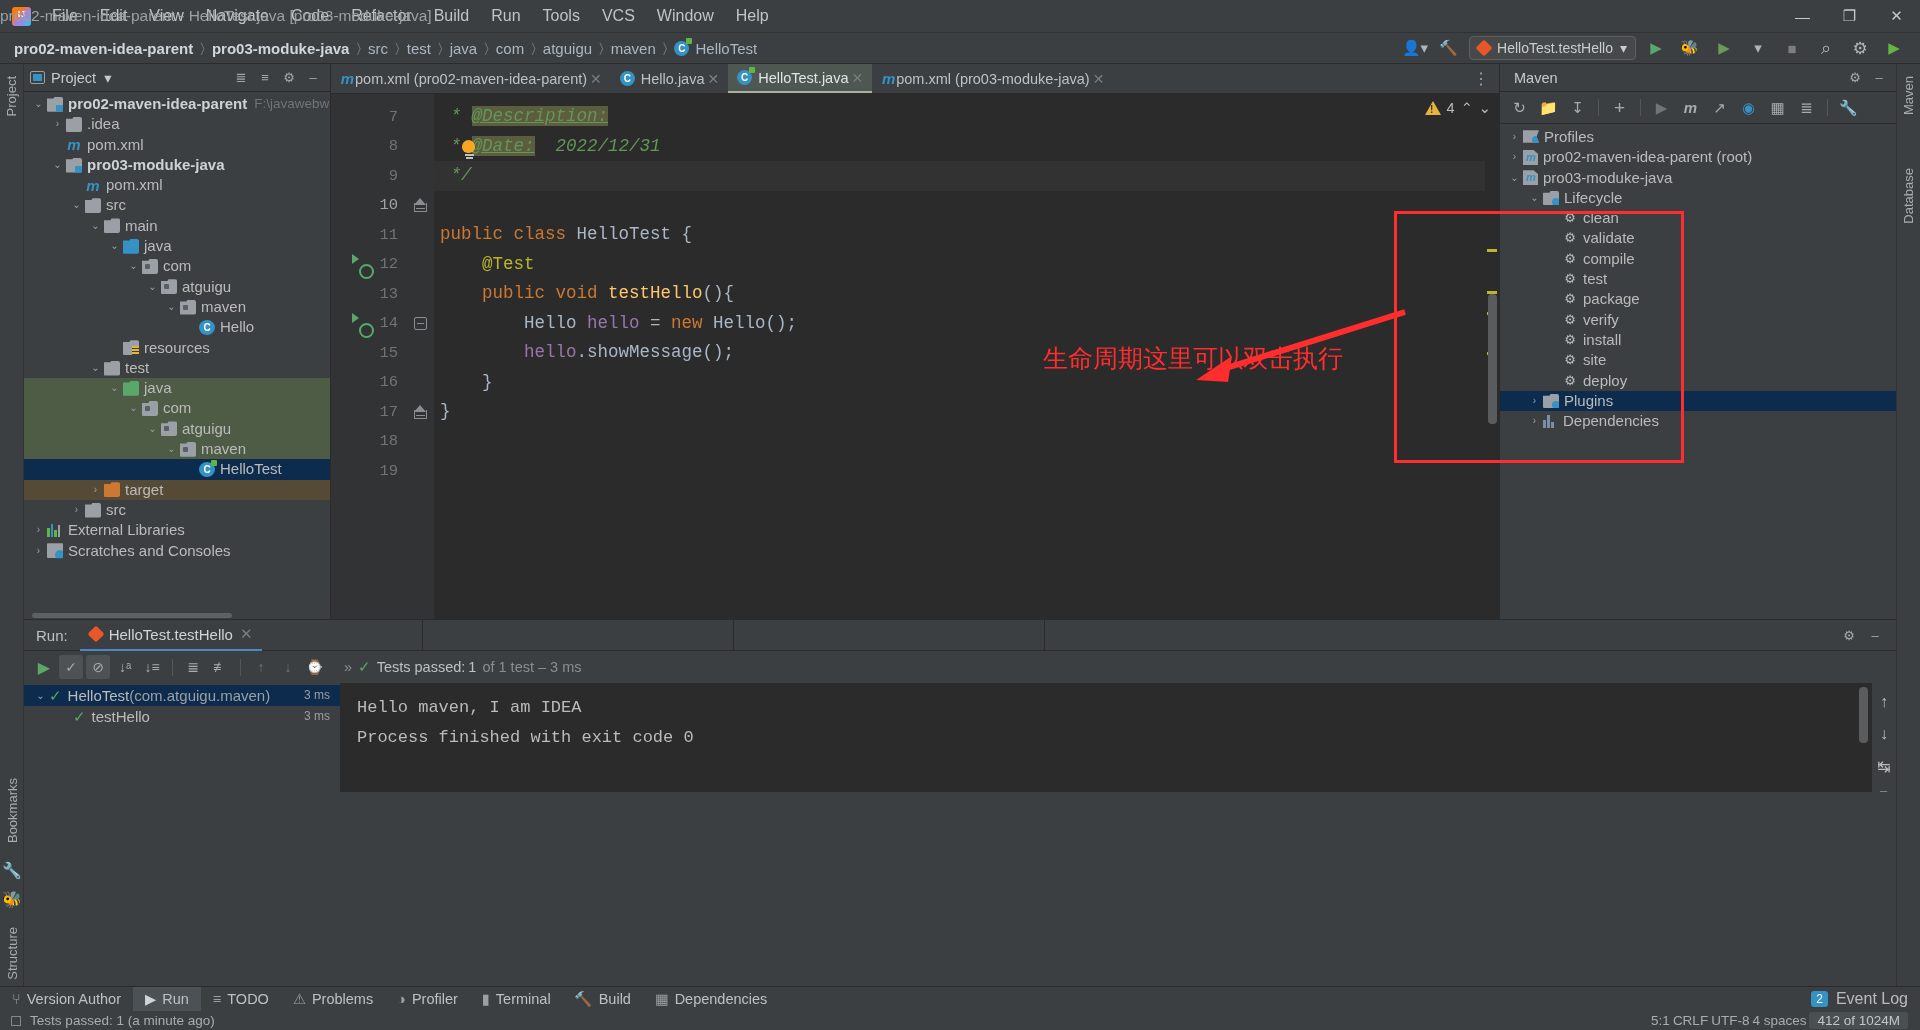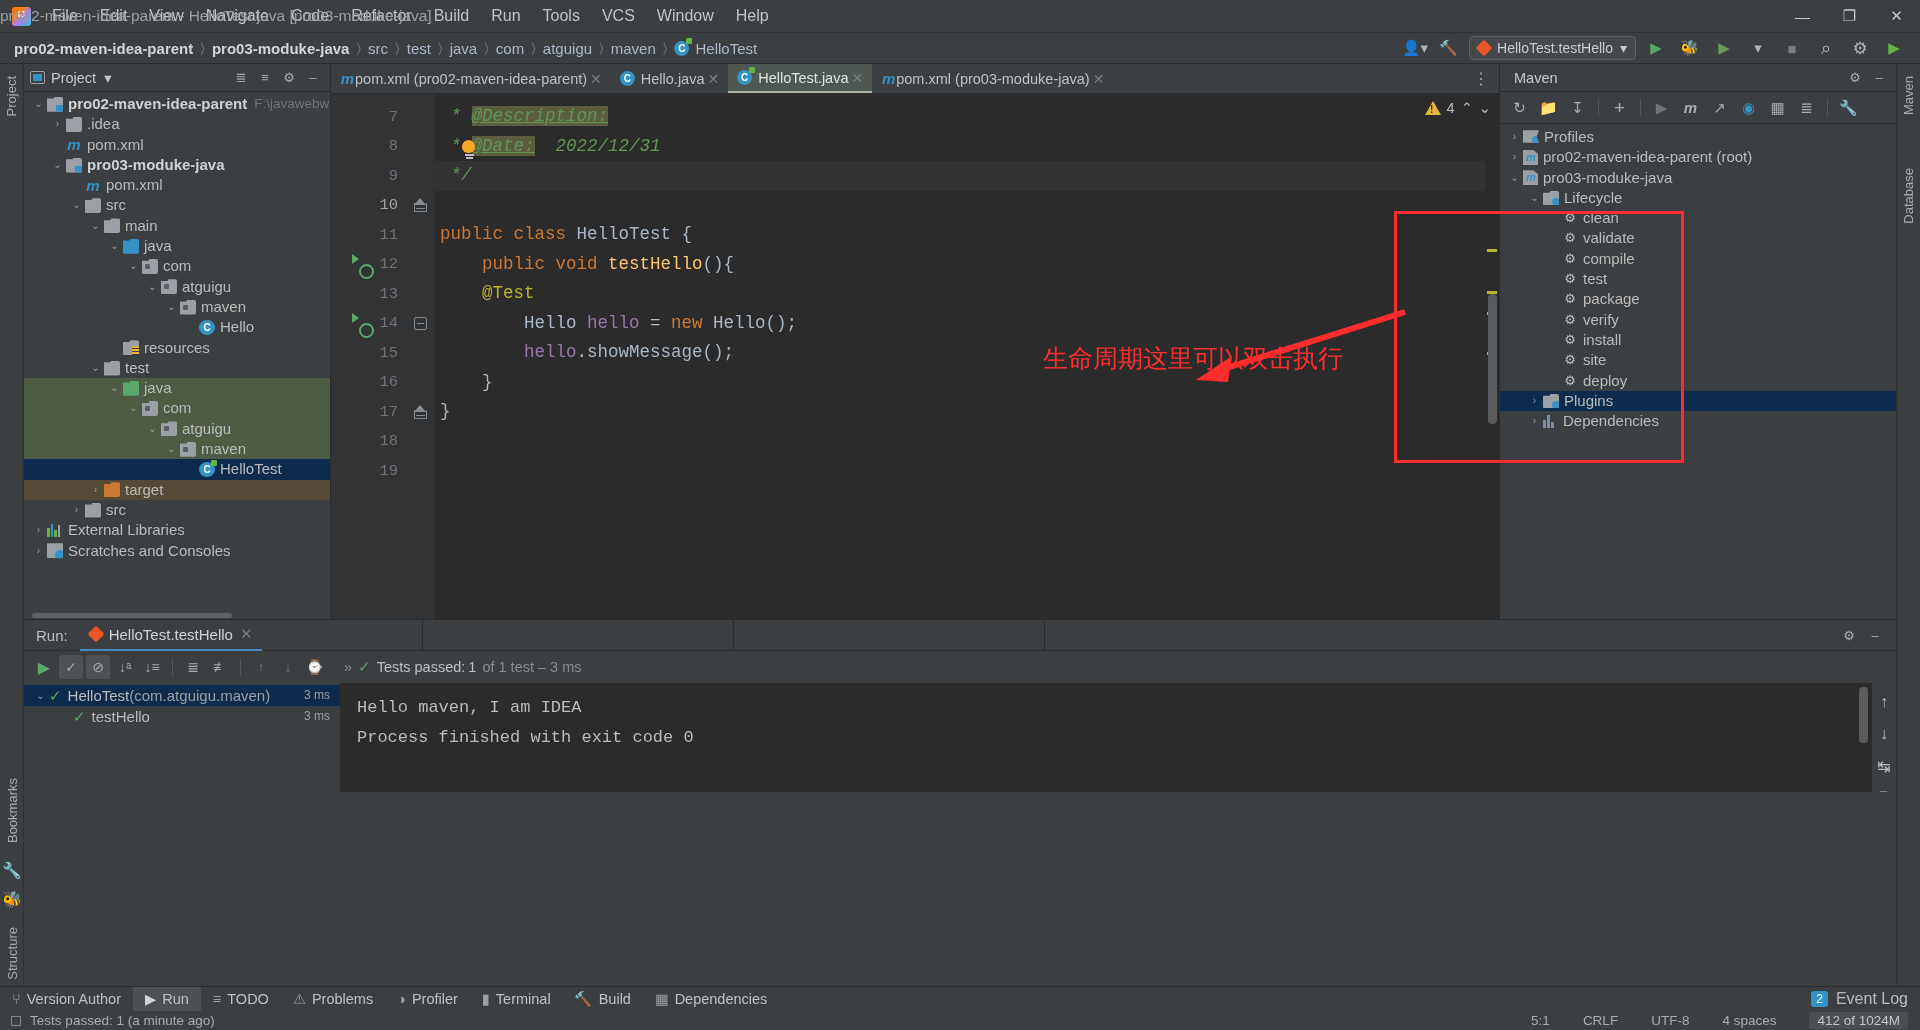--- a/index.html
+++ b/index.html
@@ -331,21 +331,21 @@
   .bot-item.active{background:#4b5154;}
   .bot-right{margin-left:auto;display:flex;align-items:center;gap:8px;padding-right:12px;}
   .badge{background:#3592c4;color:#fff;border-radius:3px;font-size:12px;padding:1px 5px;}
 
   
   .statusbar {
     position:absolute; left:0; bottom:0; width:1920px; height:19px;
     background:#3c3f41; display:flex; align-items:center; font-size:13.5px; color:#a9adb2;
   }
   .sb-left{display:flex;align-items:center;gap:8px;padding-left:10px;}
-  .sb-right{margin-left:auto;display:flex;align-items:center;gap:33px;padding-right:12px;}
+  .sb-right{margin-left:auto;display:flex;align-items:center;gap:3px;padding-right:12px;}
   .mem{background:#4a4f52;border-radius:2px;padding:1px 8px;color:#c2c7cb;}
 </style>
 </head>
 <body>
 
 <div id="app">
 
   <div class="titlebar">
     <div class="ij-logo"></div>
     <div class="menubar">
@@ -698,22 +698,22 @@
         <div class="bulb">
           <div class="b"></div>
             <div class="s"></div>
             <div class="s2"></div>
         </div>
         <div class="cline"><span class="jd"> * </span><span class="jd-tag">@Description:</span></div>
         <div class="cline"><span class="jd"> * </span><span class="jd-tag">@Date:</span><span class="jd">  2022/12/31</span></div>
         <div class="cline hl"><span class="jd"> */</span></div>
         <div class="cline"> </div>
         <div class="cline"><span class="kw">public </span><span class="kw">class </span><span class="cls">HelloTest </span><span class="txt">{</span></div>
+        <div class="cline"><span class="ann">    @Test</span></div>
         <div class="cline"><span class="kw">    public </span><span class="kw">void </span><span class="mth">testHello</span><span class="txt">(){</span></div>
-        <div class="cline"><span class="ann">    @Test</span></div>
         <div class="cline"><span class="cls">        Hello </span><span class="fld">hello </span><span class="txt">= </span><span class="kw">new </span><span class="cls">Hello();</span></div>
         <div class="cline"><span class="fld">        hello</span><span class="txt">.showMessage();</span></div>
         <div class="cline"><span class="txt">    }</span></div>
         <div class="cline"><span class="txt">}</span></div>
         <div class="cline"> </div>
       </div>
       <div class="warn-bar">
         <span class="wtri"></span>
         <span>4</span>
         <span>⌃</span>

